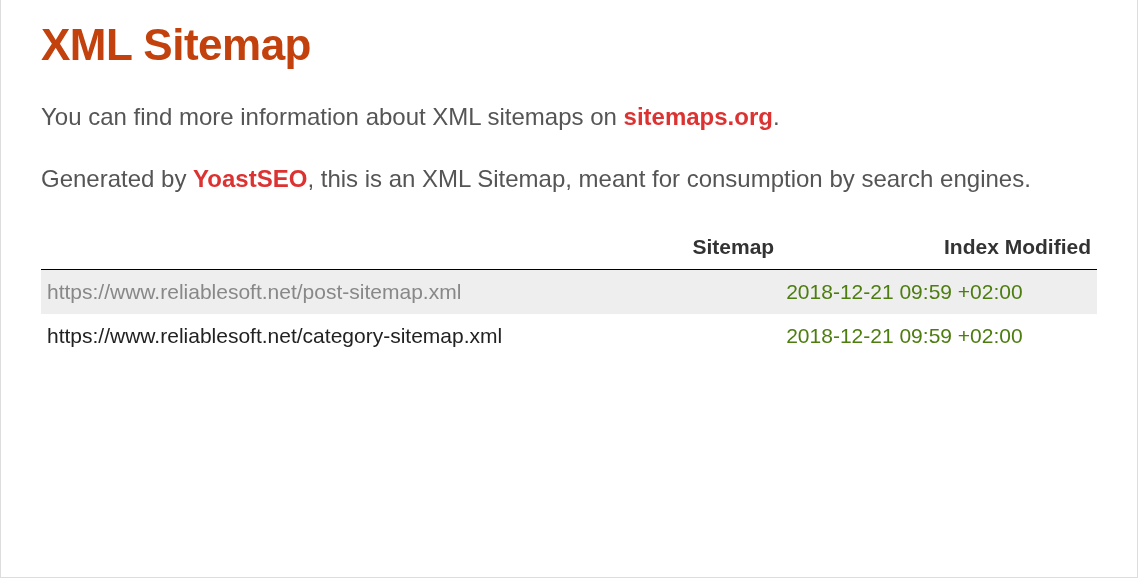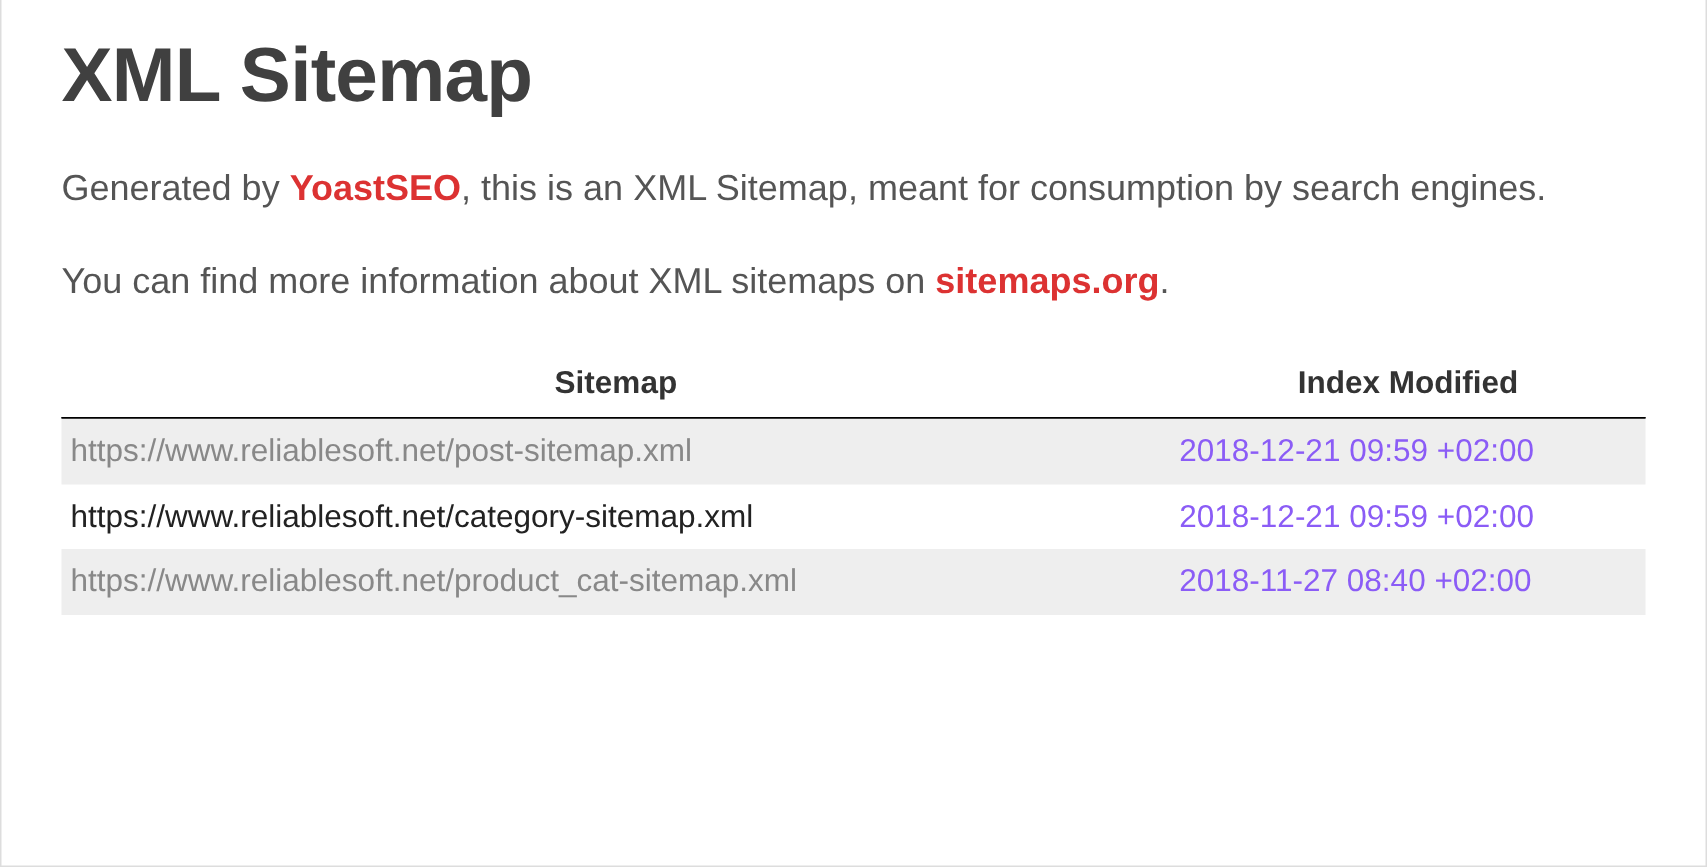--- a/index.html
+++ b/index.html
@@ -13,23 +13,23 @@
       color: #333;
       width: 1138px;
       height: 578px;
       border: 1px solid #ddd;
       border-top: none;
     }
     .container {
       padding: 20px 40px 40px 40px;
     }
     h1 {
-      font-size: 51px;
+      font-size: 44px;
       font-weight: 700;
-      color: #404040;
+      color: #c2410c;
       margin-bottom: 30px;
       letter-spacing: -0.5px;
     }
     .intro p {
       font-size: 24px;
       color: #555;
       line-height: 1.4;
       margin-bottom: 28px;
     }
     .intro a, .intro .link {
@@ -37,29 +37,29 @@
       font-weight: 700;
       text-decoration: none;
     }
     table {
       width: 100%;
       border-collapse: collapse;
       margin-top: 10px;
       font-size: 21px;
     }
     thead th {
-      text-align: center;
+      text-align: right;
       font-weight: 700;
       color: #333;
       padding: 12px 6px 10px 6px;
       border-bottom: 1px solid #000;
     }
     tbody td {
       padding: 6px 6px;
-      color: #8b5cf6;
+      color: #4d7c0f;
       font-size: 21px;
       line-height: 1.5;
     }
     tbody tr:nth-child(odd) {
       background: #eee;
     }
     tbody tr:nth-child(odd) td:first-child {
       color: #888;
     }
     tbody tr:nth-child(even) td:first-child {
@@ -73,42 +73,38 @@
     }
   </style>
 </head>
 <body>
 
 <div class="container">
   <h1>XML Sitemap</h1>
 
   <div class="intro">
     <p>
-      <span>Generated by </span><a href="#" class="link">YoastSEO</a><span>, this is an XML Sitemap, meant for consumption by search engines.</span>
+      <span>You can find more information about XML sitemaps on </span><a href="#" class="link">sitemaps.org</a><span>.</span>
     </p>
     <p>
-      <span>You can find more information about XML sitemaps on </span><a href="#" class="link">sitemaps.org</a><span>.</span>
+      <span>Generated by </span><a href="#" class="link">YoastSEO</a><span>, this is an XML Sitemap, meant for consumption by search engines.</span>
     </p>
   </div>
 
   <table>
     <thead>
       <tr>
         <th class="col-sitemap">Sitemap</th>
         <th class="col-modified">Index Modified</th>
       </tr>
     </thead>
     <tbody>
       <tr>
         <td>https://www.reliablesoft.net/post-sitemap.xml</td>
         <td>2018-12-21 09:59 +02:00</td>
       </tr>
       <tr>
         <td>https://www.reliablesoft.net/category-sitemap.xml</td>
         <td>2018-12-21 09:59 +02:00</td>
       </tr>
-      <tr>
-        <td>https://www.reliablesoft.net/product_cat-sitemap.xml</td>
-        <td>2018-11-27 08:40 +02:00</td>
-      </tr>
     </tbody>
   </table>
 </div>
 
 </body></html>

